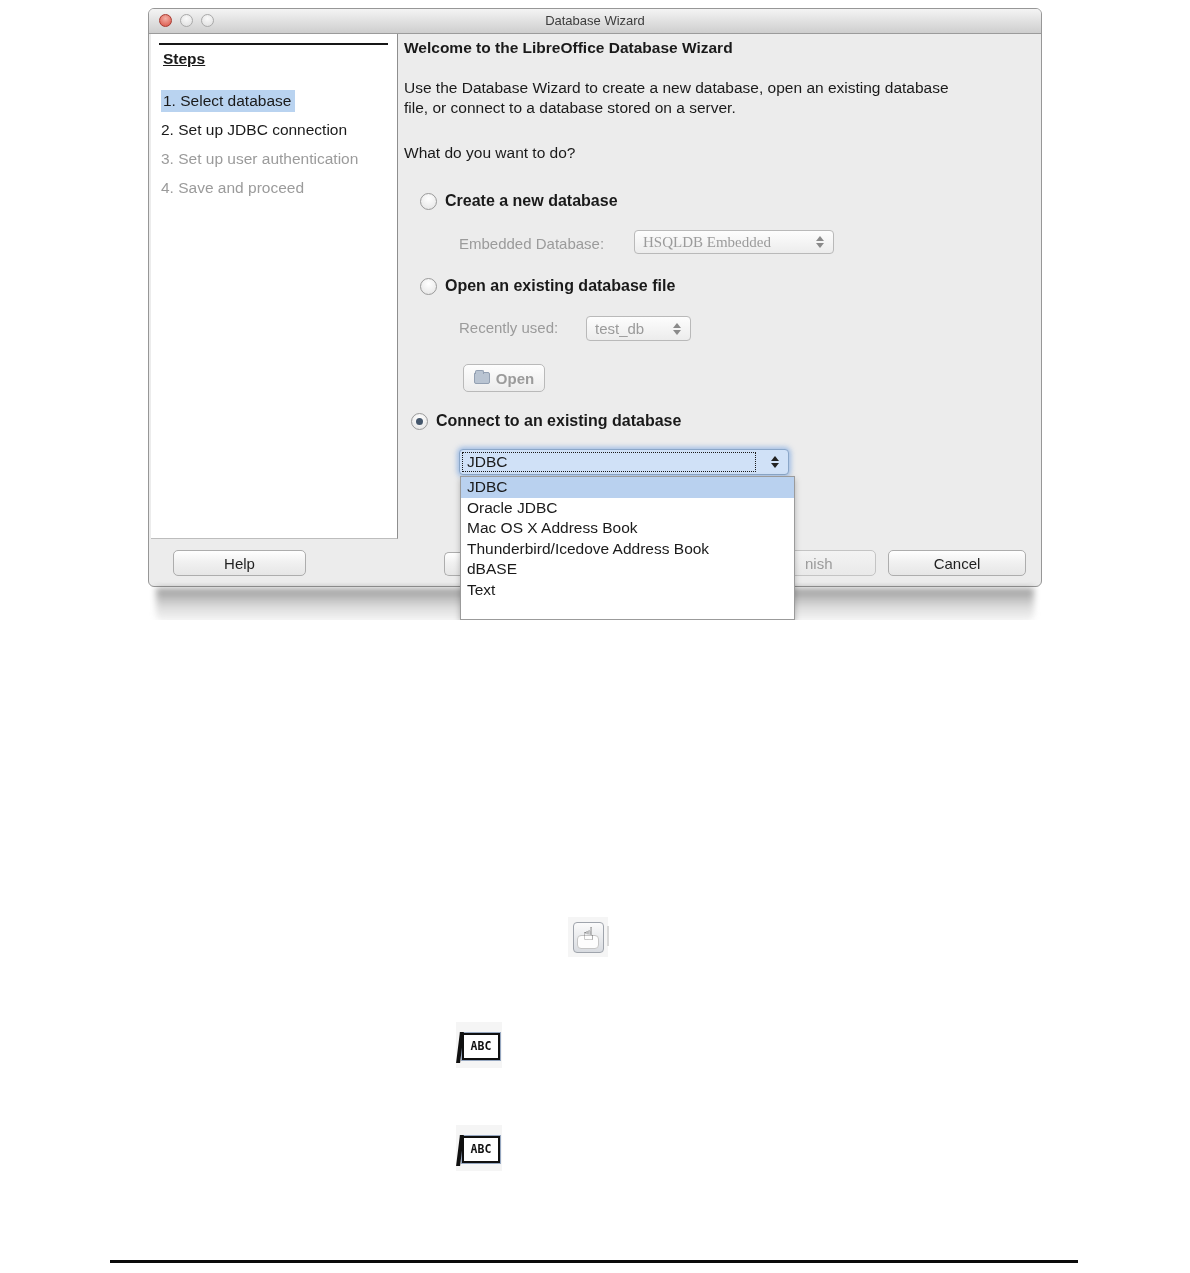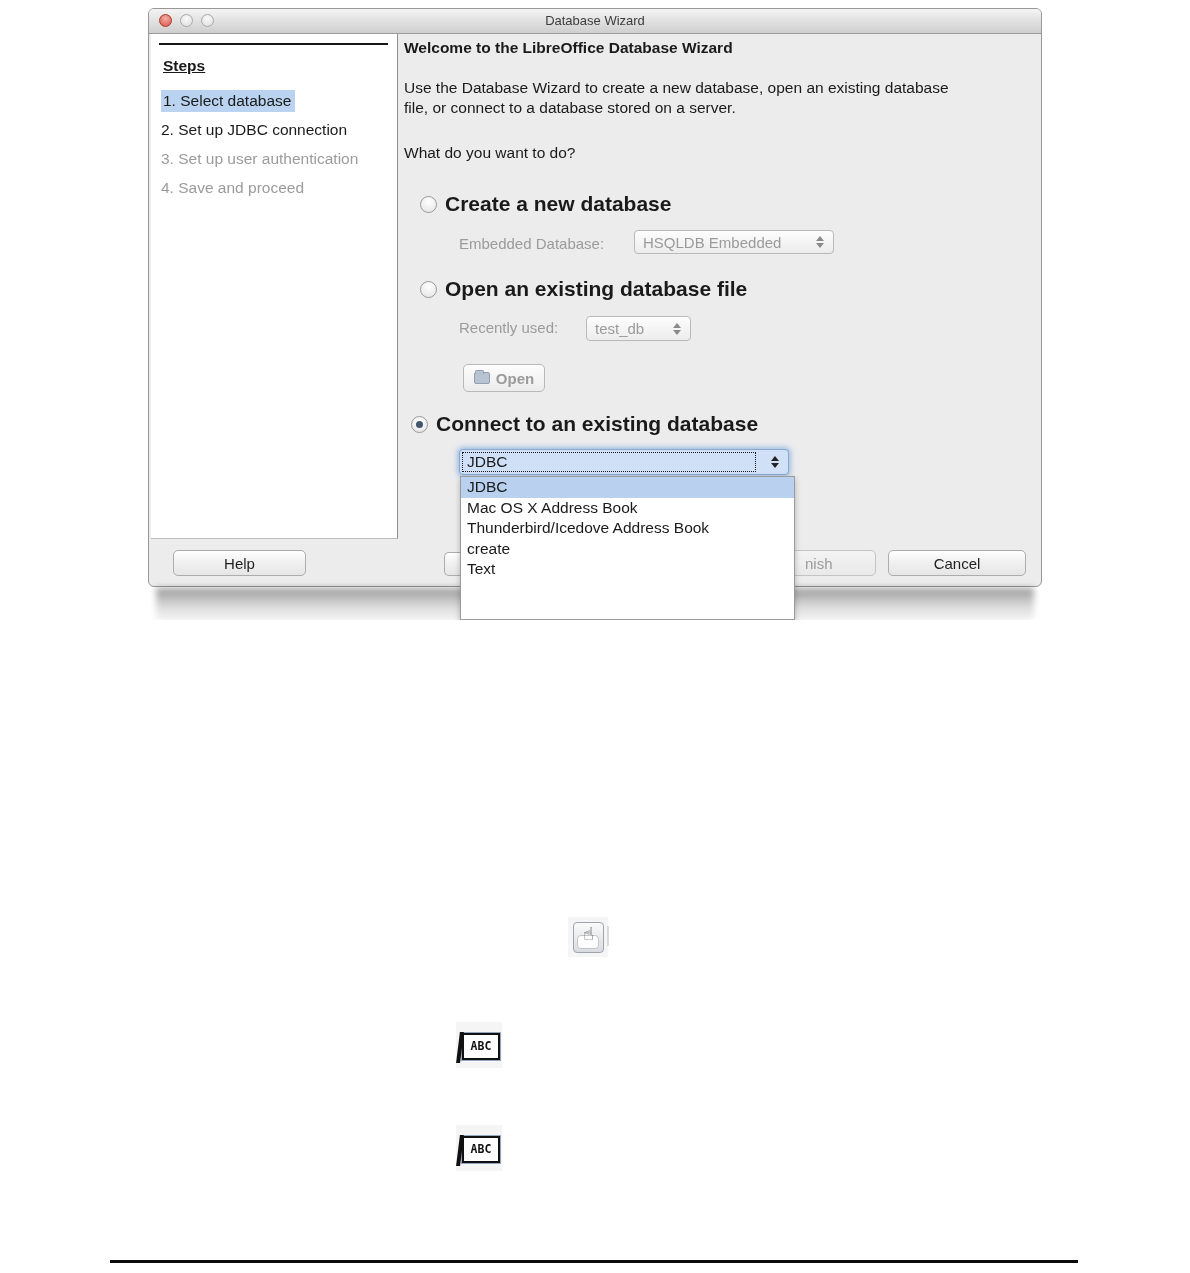--- a/index.html
+++ b/index.html
@@ -17,47 +17,47 @@
   .lights{position:absolute;left:10px;top:5px;display:flex;gap:8px;}
   .light{width:13px;height:13px;border-radius:50%;background:radial-gradient(circle at 50% 32%,#fafafa,#dcdcdc);
          border:1px solid #a9a9a9;box-sizing:border-box;}
   .light.red{background:radial-gradient(circle at 50% 32%,#f3b0a6,#d94f42);border-color:#a83a30;}
   .title{position:absolute;left:0;right:0;top:4px;text-align:center;font-size:13px;color:#3c3c3c;}
 
   
   .steps{position:absolute;left:2px;top:25px;width:247px;height:505px;background:#ffffff;
          border-right:1px solid #8e8e8e;border-bottom:1px solid #bdbdbd;box-sizing:border-box;}
   .steps-rule{position:absolute;left:8px;right:9px;top:9px;height:2px;background:#161616;}
-  .steps-heading{position:absolute;left:12px;top:16px;font-size:15.5px;font-weight:bold;text-decoration:underline;margin-top:7px;}
+  .steps-heading{position:absolute;left:12px;top:16px;font-size:15.5px;font-weight:bold;text-decoration:underline;}
   .step-items{position:absolute;left:10px;top:52px;font-size:15.5px;}
   .step{height:29px;line-height:29px;white-space:nowrap;}
   .step .hl{padding:2px 4px 3px 2px;}
   .step.dim{color:#9b9b9b;}
 
   
   .c{position:absolute;white-space:nowrap;font-size:15.5px;}
   .heading{left:255px;top:30px;font-weight:bold;}
   .intro{left:255px;top:69px;white-space:pre-line;line-height:20px;}
   .question{left:255px;top:135px;}
 
-  .opt{position:absolute;display:flex;align-items:center;gap:8px;font-size:21px;font-weight:bold;}
+  .opt{position:absolute;display:flex;align-items:center;gap:8px;font-size:16px;font-weight:bold;}
   .opt1{left:271px;top:183px;}
   .opt2{left:271px;top:268px;}
   .opt3{left:262px;top:403px;}
   .radio{width:17px;height:17px;border-radius:50%;border:1px solid #9a9a9a;box-sizing:border-box;
          background:radial-gradient(circle at 50% 32%,#ffffff,#e2e2e2);position:relative;flex:0 0 auto;}
   .radio.on::after{content:"";position:absolute;left:4px;top:4px;width:7px;height:7px;border-radius:50%;background:#44566b;}
 
   .flabel{position:absolute;color:#9b9b9b;font-size:15px;white-space:nowrap;}
   .flabel1{left:310px;top:226px;}
   .flabel2{left:310px;top:310px;}
 
   .drop{position:absolute;border:1px solid #b9b9b9;border-radius:4px;background:linear-gradient(#fdfdfd,#ececec);
         color:#9b9b9b;font-size:15px;box-sizing:border-box;display:flex;align-items:center;padding-left:8px;}
-  .drop1{left:485px;top:221px;width:200px;height:24px;}
+  .drop1{left:485px;top:221px;width:200px;height:24px;font-family:Liberation Serif, serif;}
   .drop2{left:437px;top:307px;width:105px;height:25px;}
   .stepper{position:absolute;right:9px;top:50%;transform:translateY(-50%);display:flex;flex-direction:column;gap:2px;}
   .stepper i{display:block;width:0;height:0;border-left:4.5px solid transparent;border-right:4.5px solid transparent;}
   .stepper .up{border-bottom:5px solid #8a8a8a;}
   .stepper .dn{border-top:5px solid #8a8a8a;}
 
   .openbtn{position:absolute;left:314px;top:355px;width:82px;height:28px;border:1px solid #b9b9b9;border-radius:5px;
            background:linear-gradient(#fdfdfd,#ececec);display:flex;align-items:center;justify-content:center;gap:6px;
            color:#9b9b9b;font-size:15px;font-weight:bold;box-sizing:border-box;}
   .folder{width:16px;height:12px;position:relative;background:#b9c4d2;border:1px solid #93a0b2;border-radius:2px;box-sizing:border-box;}
@@ -203,23 +203,24 @@
       <div class="btn cancelbtn">
           <span>Cancel</span>
         </div>
 
     </div>
 
     <div class="wshadow"></div>
 
     <div class="popup">
       <div class="row sel">JDBC</div>
+      <div class="row">Oracle JDBC</div>
       <div class="row">Mac OS X Address Book</div>
       <div class="row">Thunderbird/Icedove Address Book</div>
-      <div class="row">create</div>
+      <div class="row">dBASE</div>
       <div class="row">Text</div>
     </div>
 
   </div>
 
   <div class="icon-backing hand-backing"></div>
   <div class="handbtn">
     <span class="pad"></span>
     <span class="glyph">☝</span>
   </div>

